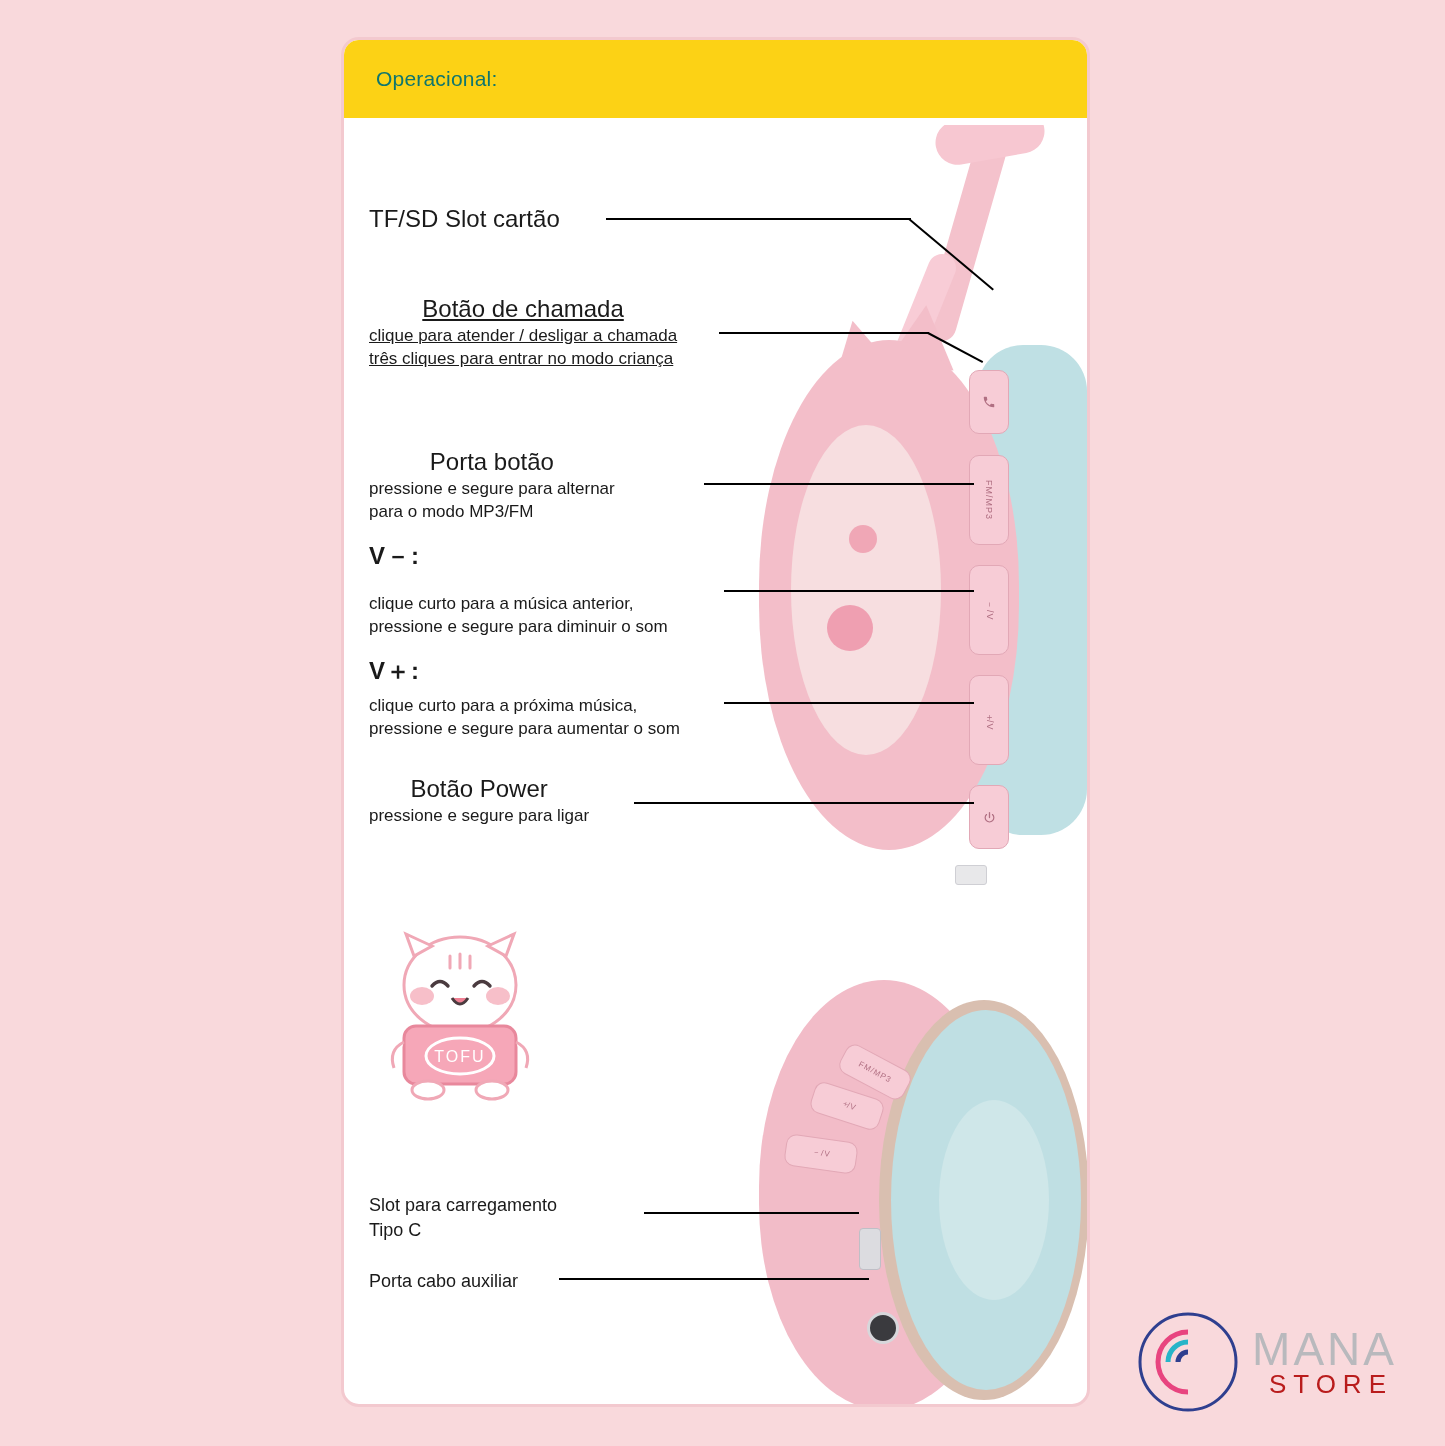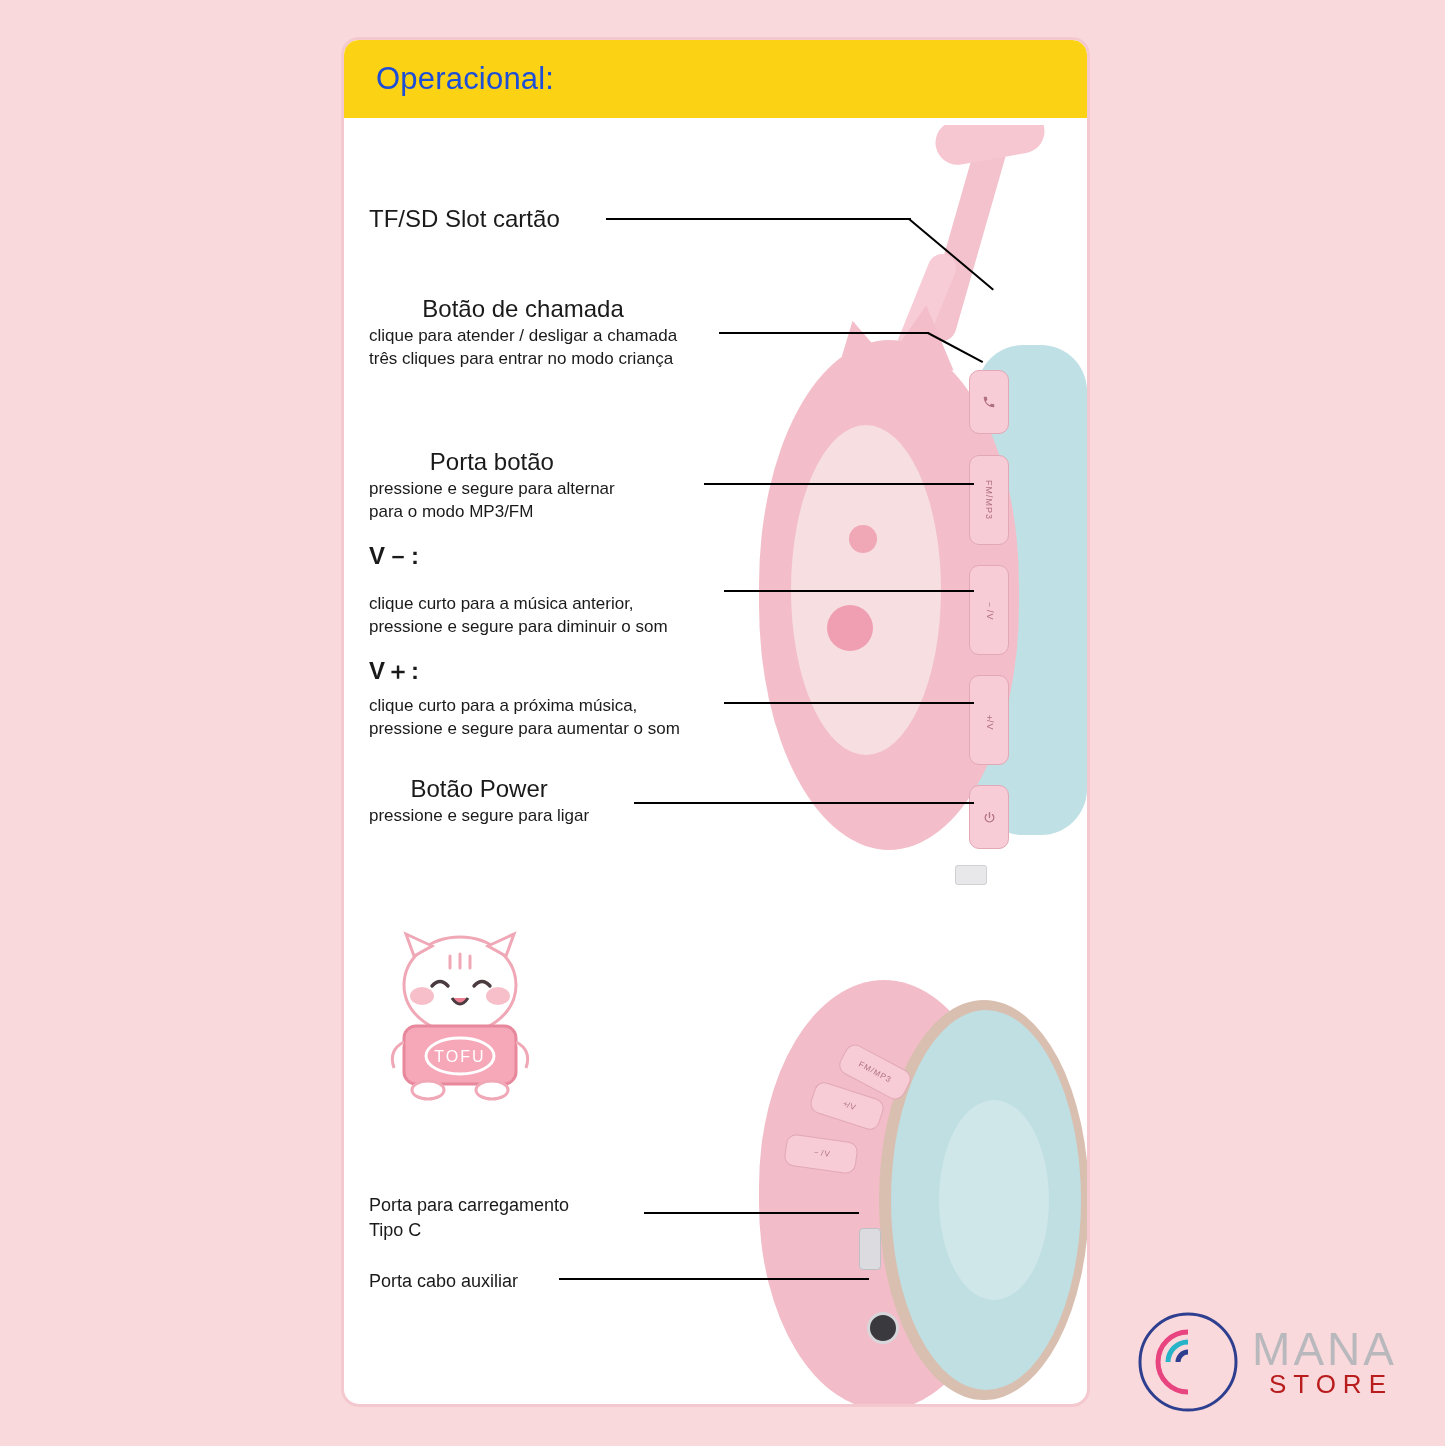--- a/index.html
+++ b/index.html
@@ -46,22 +46,22 @@
     height: 78px;
     background: #fcd215;
     display: flex;
     align-items: center;
     box-sizing: border-box;
     padding-left: 32px;
     border-top-left-radius: 14px;
     border-top-right-radius: 14px;
   }
   #header-title {
-    font-size: 31px;
-    color: #1d4ed8;
+    font-size: 21px;
+    color: #0f766e;
     letter-spacing: 0.2px;
   }
 
   
   .callout {
     position: absolute;
     color: #1a1a1a;
   }
   .callout .title {
     font-size: 22px;
@@ -248,21 +248,21 @@
 
       <div style="position:absolute;left:120px;top:288px;width:20px;height:40px;background:#dcdce0;border:1px solid #bfbfc6;border-radius:4px;"></div>
 
       <div style="position:absolute;left:128px;top:372px;width:26px;height:26px;border-radius:50%;background:#3a3a3e;border:3px solid #d7d7db;"></div>
     </div>
 
     <div class="callout" style="left:25px; top:165px;">
       <div class="title big">TF/SD Slot cartão</div>
     </div>
 
-    <div class="callout" style="left:25px; top:255px;">
+    <div class="callout" style="left:25px; top:255px;text-decoration:underline;">
       <div class="title big">Botão de chamada</div>
       <div class="sub">clique para atender / desligar a chamada</div>
       <div class="sub">três cliques para entrar no modo criança</div>
     </div>
 
     <div class="callout" style="left:25px; top:408px;">
       <div class="title big">Porta botão</div>
       <div class="sub">pressione e segure para alternar</div>
       <div class="sub">para o modo MP3/FM</div>
     </div>
@@ -278,21 +278,21 @@
       <div class="sub" style="margin-top:8px;">clique curto para a próxima música,</div>
       <div class="sub">pressione e segure para aumentar o som</div>
     </div>
 
     <div class="callout" style="left:25px; top:735px;">
       <div class="title big">Botão Power</div>
       <div class="sub">pressione e segure para ligar</div>
     </div>
 
     <div class="callout" style="left:25px; top:1152px;">
-      <div class="sub" style="font-size:18px;">Porta para carregamento</div>
+      <div class="sub" style="font-size:18px;">Slot para carregamento</div>
       <div class="sub" style="font-size:18px;">Tipo C</div>
     </div>
 
     <div class="callout" style="left:25px; top:1228px;">
       <div class="sub" style="font-size:18px;">Porta cabo auxiliar</div>
     </div>
 
     <div class="leader" style="left:262px; top:178px; width:305px;"></div>
     <div class="leader" style="left:565px; top:178px; width:110px; transform:rotate(40deg);"></div>
 

